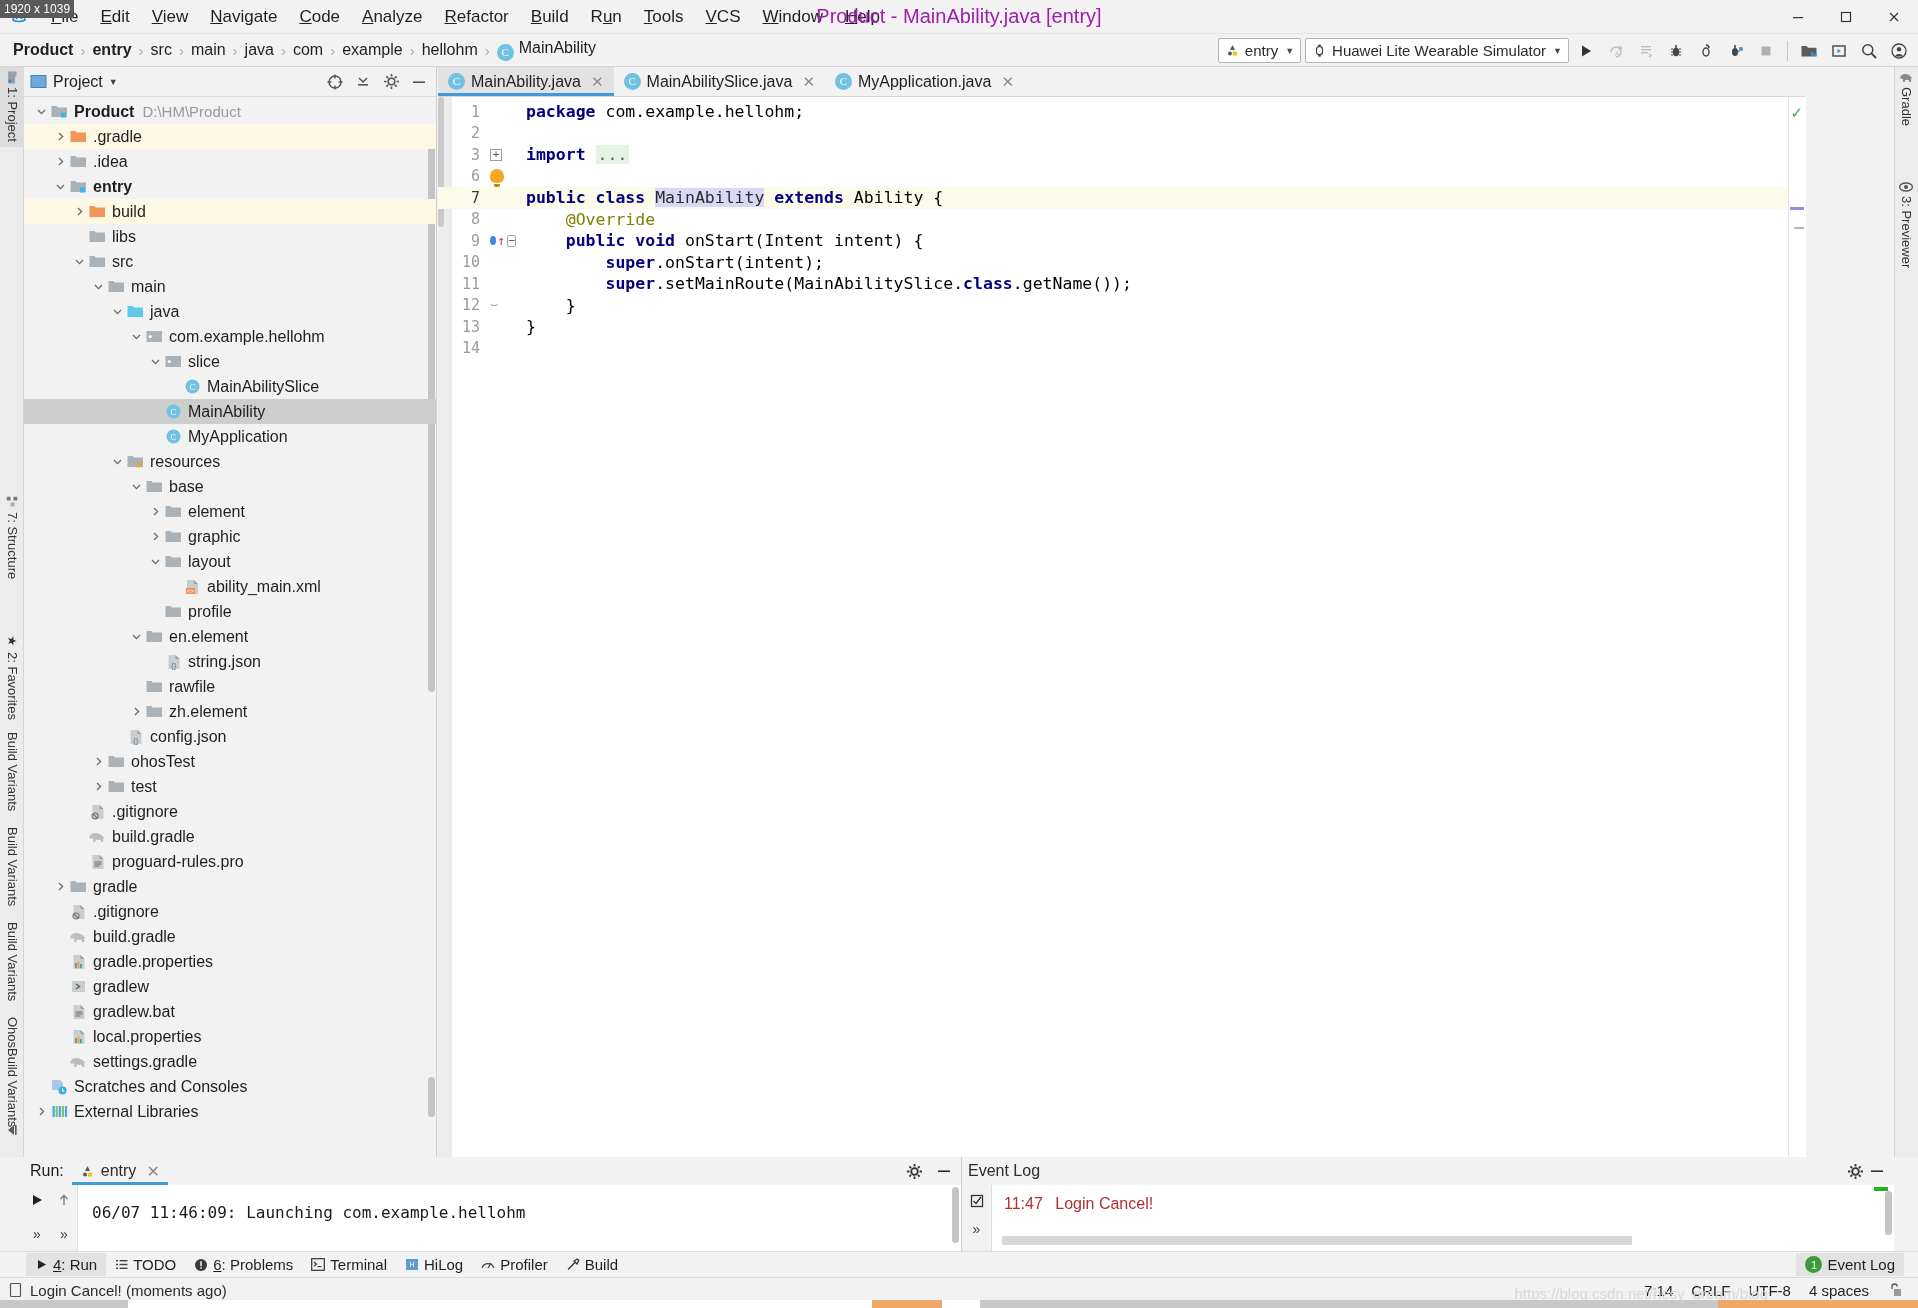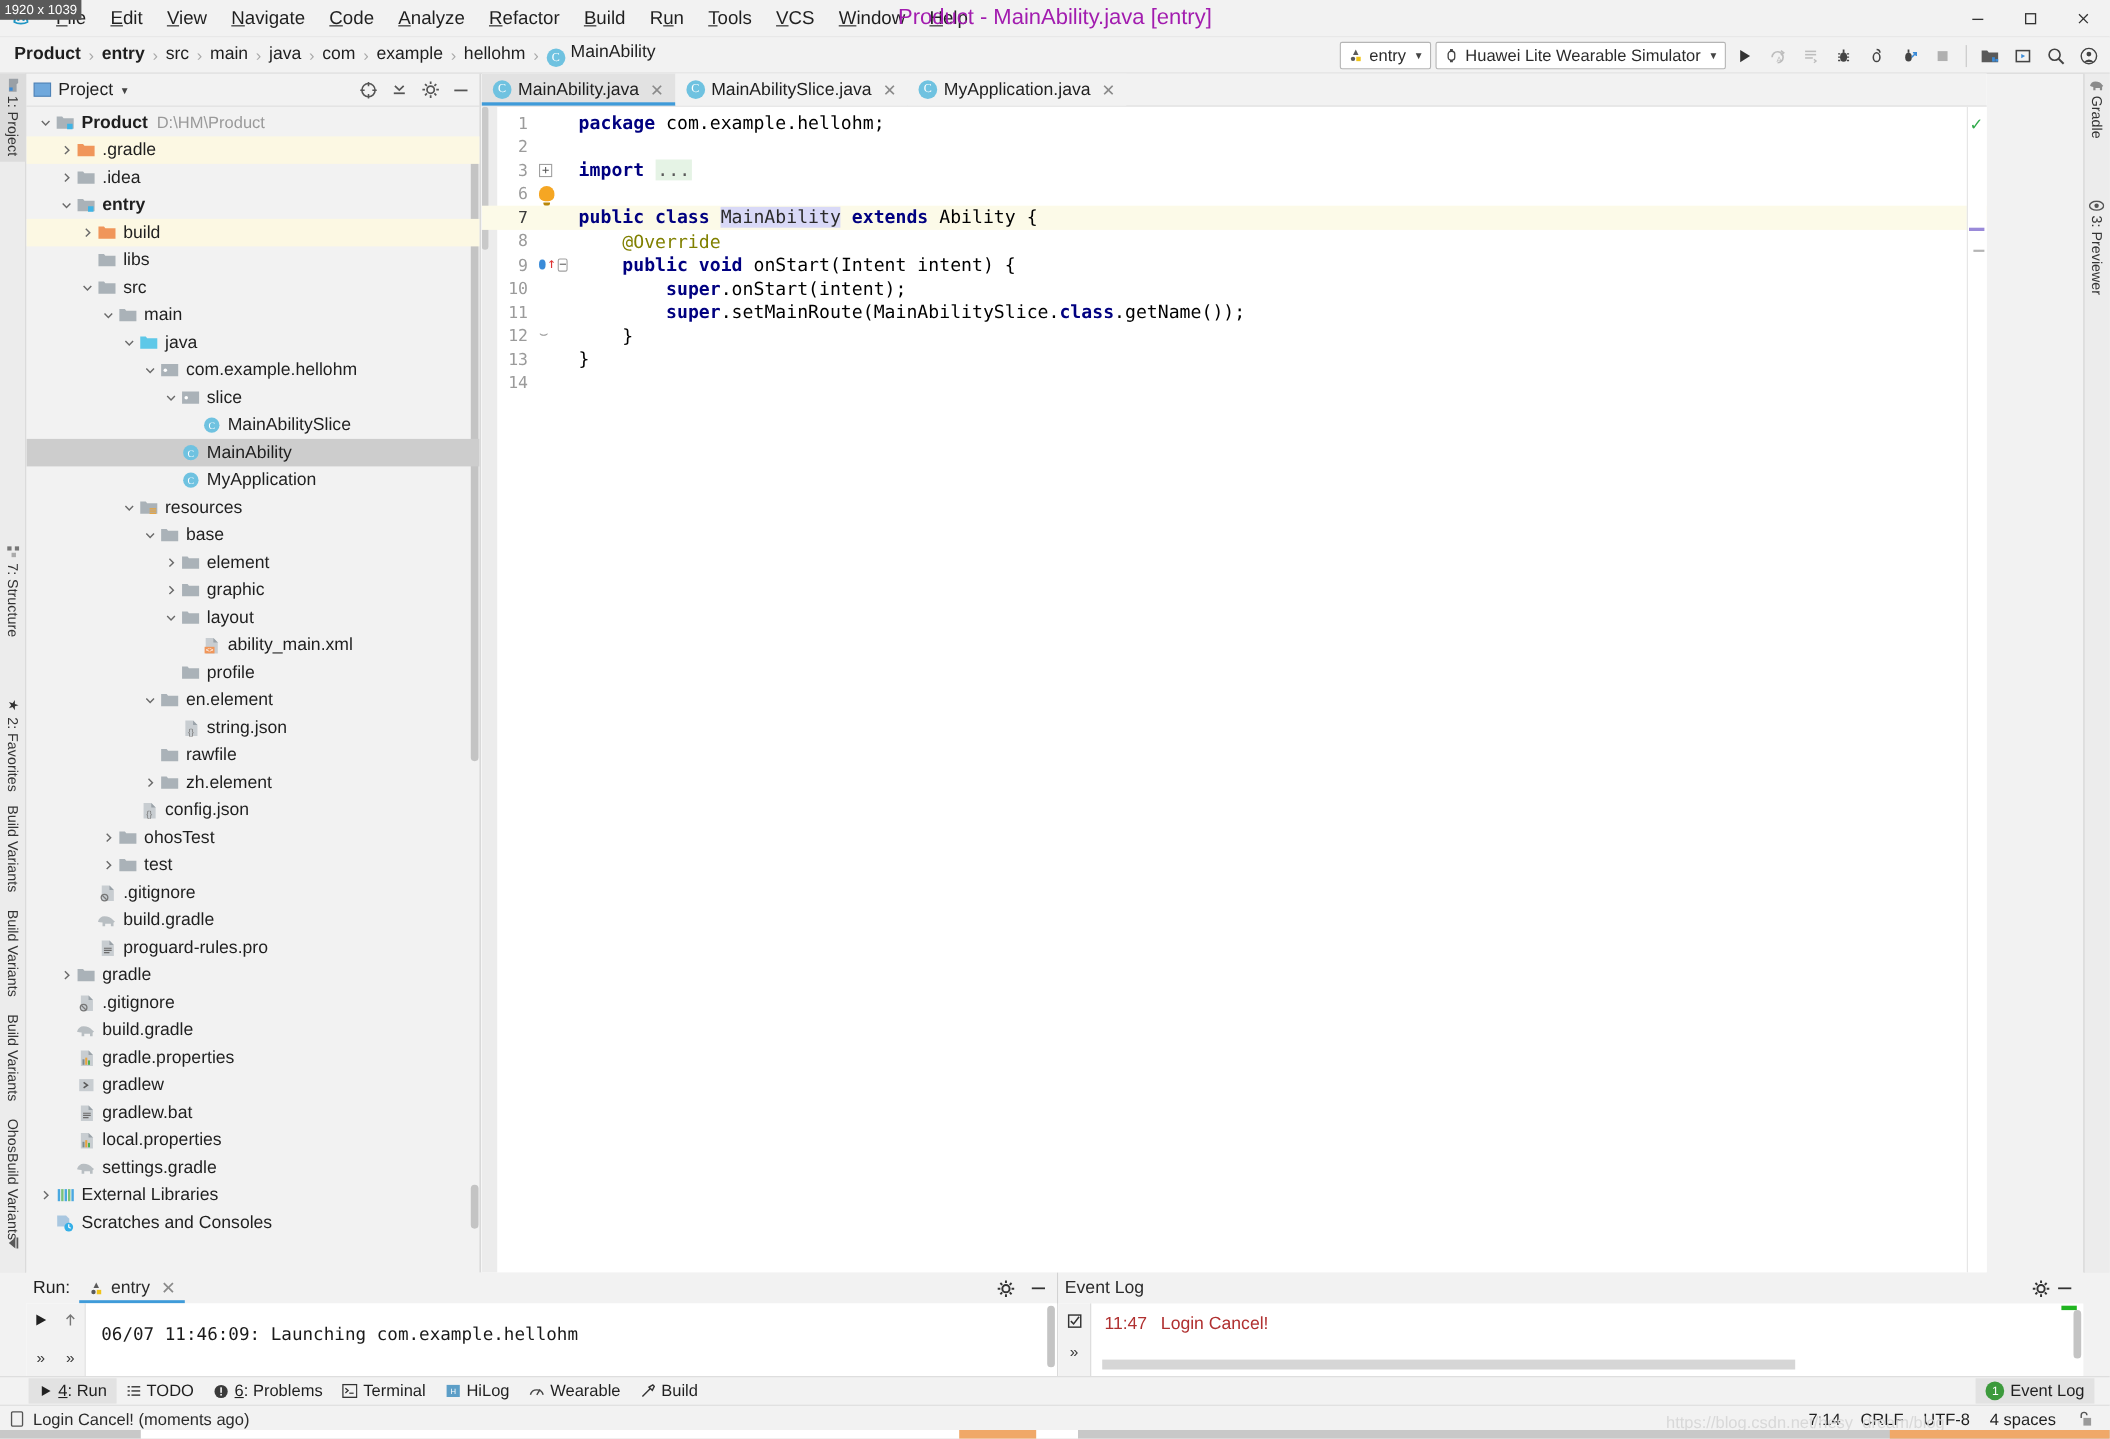--- a/index.html
+++ b/index.html
@@ -1020,46 +1020,46 @@
         <div class="trow" style="padding-left: 29px;">
           <span class="arrow"></span>
           <span class="ticon">
             <svg width="18" height="14" viewBox="0 0 18 14">
               <path d="M1 8 q1.5-5 6-5 q5 0 8 3.5 l1.5 1.2 -1.3 1.1 v3.2 h-2.4 v-2.3 h-5.2 v2.3 h-2.4 v-3.4 q-2.6 0 -4.2 -0.6 Z" fill="#b8bec2"></path>
             </svg>
           </span>
           <span class="tlabel">settings.gradle</span>
         </div>
         <div class="trow" style="padding-left: 10px;">
+          <span class="arrow"></span>
+          <span class="ticon">
+            <svg width="18" height="16" viewBox="0 0 18 16">
+              <path d="M2 1 h8 l3 3 v7 h-11 Z" fill="#a9c7e0"></path>
+              <circle cx="12.5" cy="11.5" r="4" fill="#35b0e8"></circle>
+              <path d="M12.5 9 v2.6 l1.8 1" stroke="#fff" stroke-width="1.1" fill="none"></path>
+            </svg>
+          </span>
+          <span class="tlabel">Scratches and Consoles</span>
+        </div>
+        <div class="trow" style="padding-left: 10px;">
           <span class="arrow">
             <svg width="11" height="11" viewBox="0 0 11 11">
               <path d="M4 2 L7.6 5.5 L4 9" fill="none" stroke="#6a6a6a" stroke-width="1.3"></path>
             </svg>
           </span>
           <span class="ticon">
             <svg width="17" height="15" viewBox="0 0 17 15">
               <rect x="1.5" y="2" width="2.2" height="11" fill="#4aa8e0"></rect>
               <rect x="4.6" y="2" width="2.2" height="11" fill="#7ac27a"></rect>
               <rect x="7.7" y="2" width="2.2" height="11" fill="#4aa8e0"></rect>
               <rect x="10.8" y="2" width="2.2" height="11" fill="#7ac27a"></rect>
               <rect x="13.9" y="2" width="2.2" height="11" fill="#4aa8e0"></rect>
             </svg>
           </span>
           <span class="tlabel">External Libraries</span>
-        </div>
-        <div class="trow" style="padding-left: 10px;">
-          <span class="arrow"></span>
-          <span class="ticon">
-            <svg width="18" height="16" viewBox="0 0 18 16">
-              <path d="M2 1 h8 l3 3 v7 h-11 Z" fill="#a9c7e0"></path>
-              <circle cx="12.5" cy="11.5" r="4" fill="#35b0e8"></circle>
-              <path d="M12.5 9 v2.6 l1.8 1" stroke="#fff" stroke-width="1.1" fill="none"></path>
-            </svg>
-          </span>
-          <span class="tlabel">Scratches and Consoles</span>
         </div>
       </div>
   </div>
 
   <div class="editor">
     <div class="tabsrow" id="etabs">
         <div class="etab active">
           <span class="cicon">C</span>
           <span>MainAbility.java</span>
           <span class="x">✕</span>
@@ -1305,21 +1305,21 @@
           </span>
           <span>HiLog</span>
         </div>
         <div class="twitem">
           <span>
             <svg width="14" height="13" viewBox="0 0 14 13">
               <path d="M1.2 10 a6 6 0 0 1 11.6 0" fill="none" stroke="#444" stroke-width="1.3"></path>
               <path d="M7 10 L10 5" stroke="#444" stroke-width="1.3"></path>
             </svg>
           </span>
-          <span>Wearable</span>
+          <span>Profiler</span>
         </div>
         <div class="twitem">
           <span>
             <svg width="14" height="14" viewBox="0 0 14 14">
               <path d="M2 11.5 L9 4.5 M8 3 L11.5 1 L12.8 2.3 L11 6 Z" stroke="#333" stroke-width="1.3" fill="none"></path>
             </svg>
           </span>
           <span>Build</span>
         </div>
       </div>

